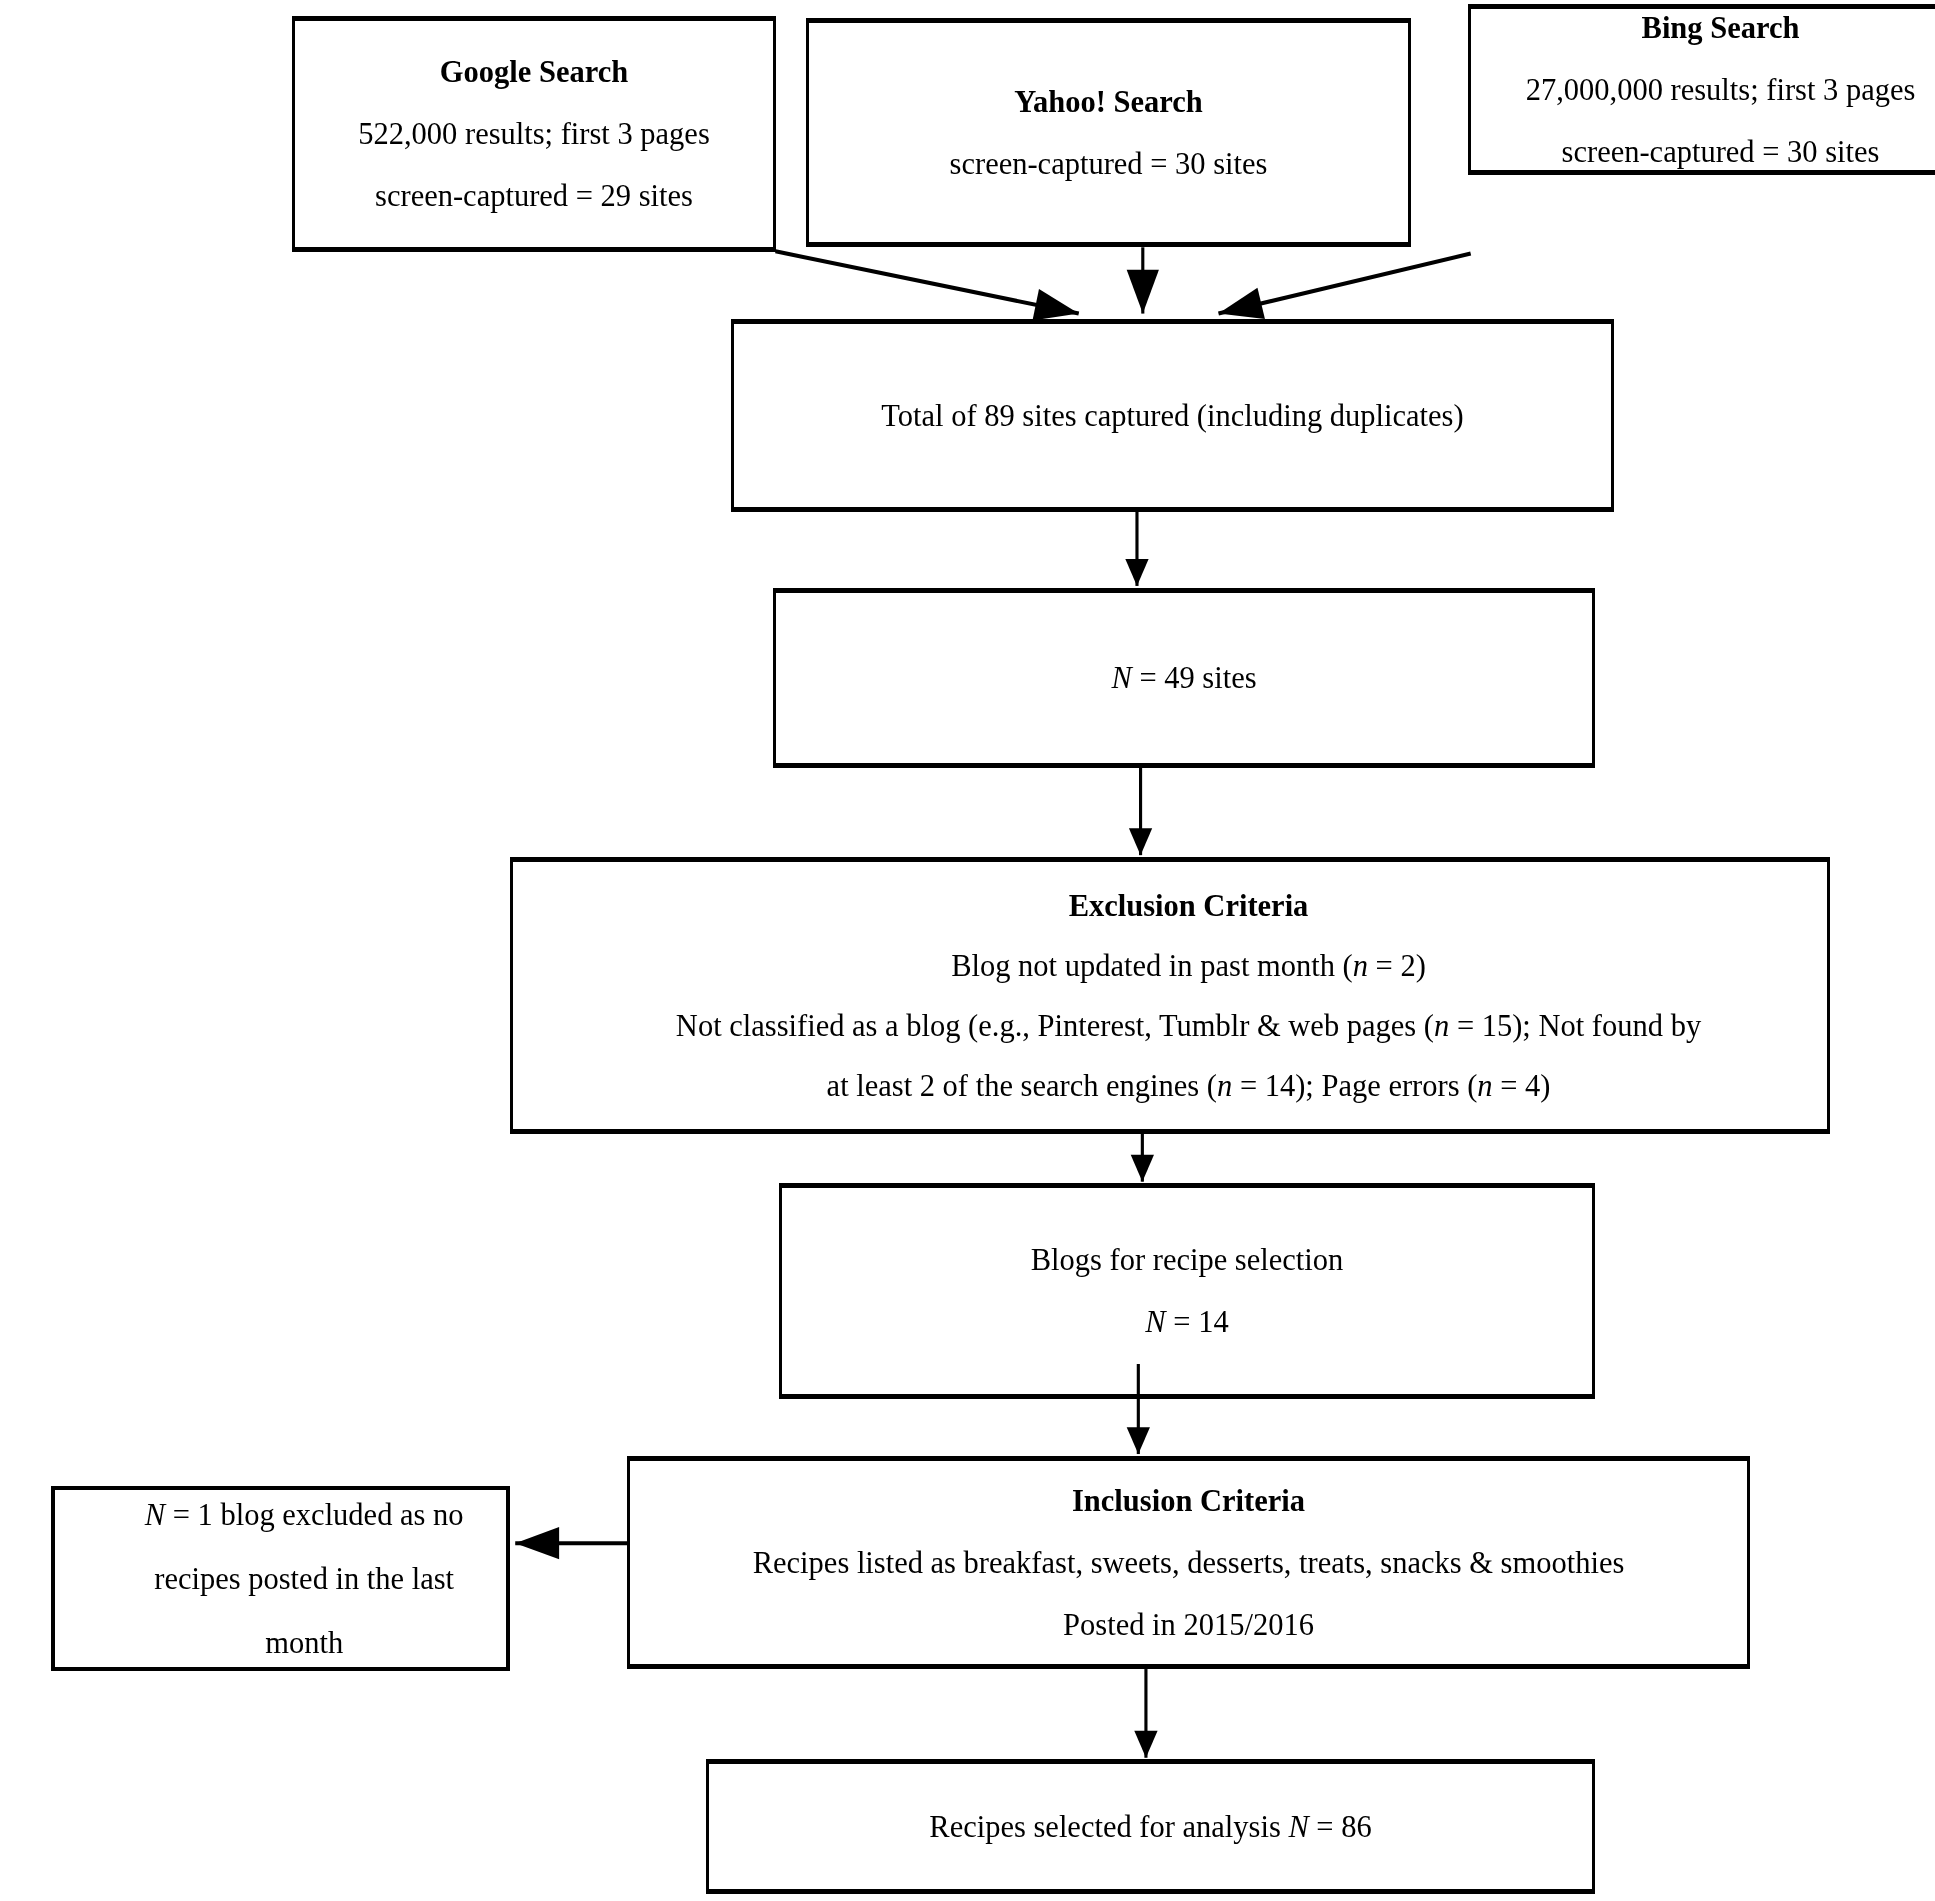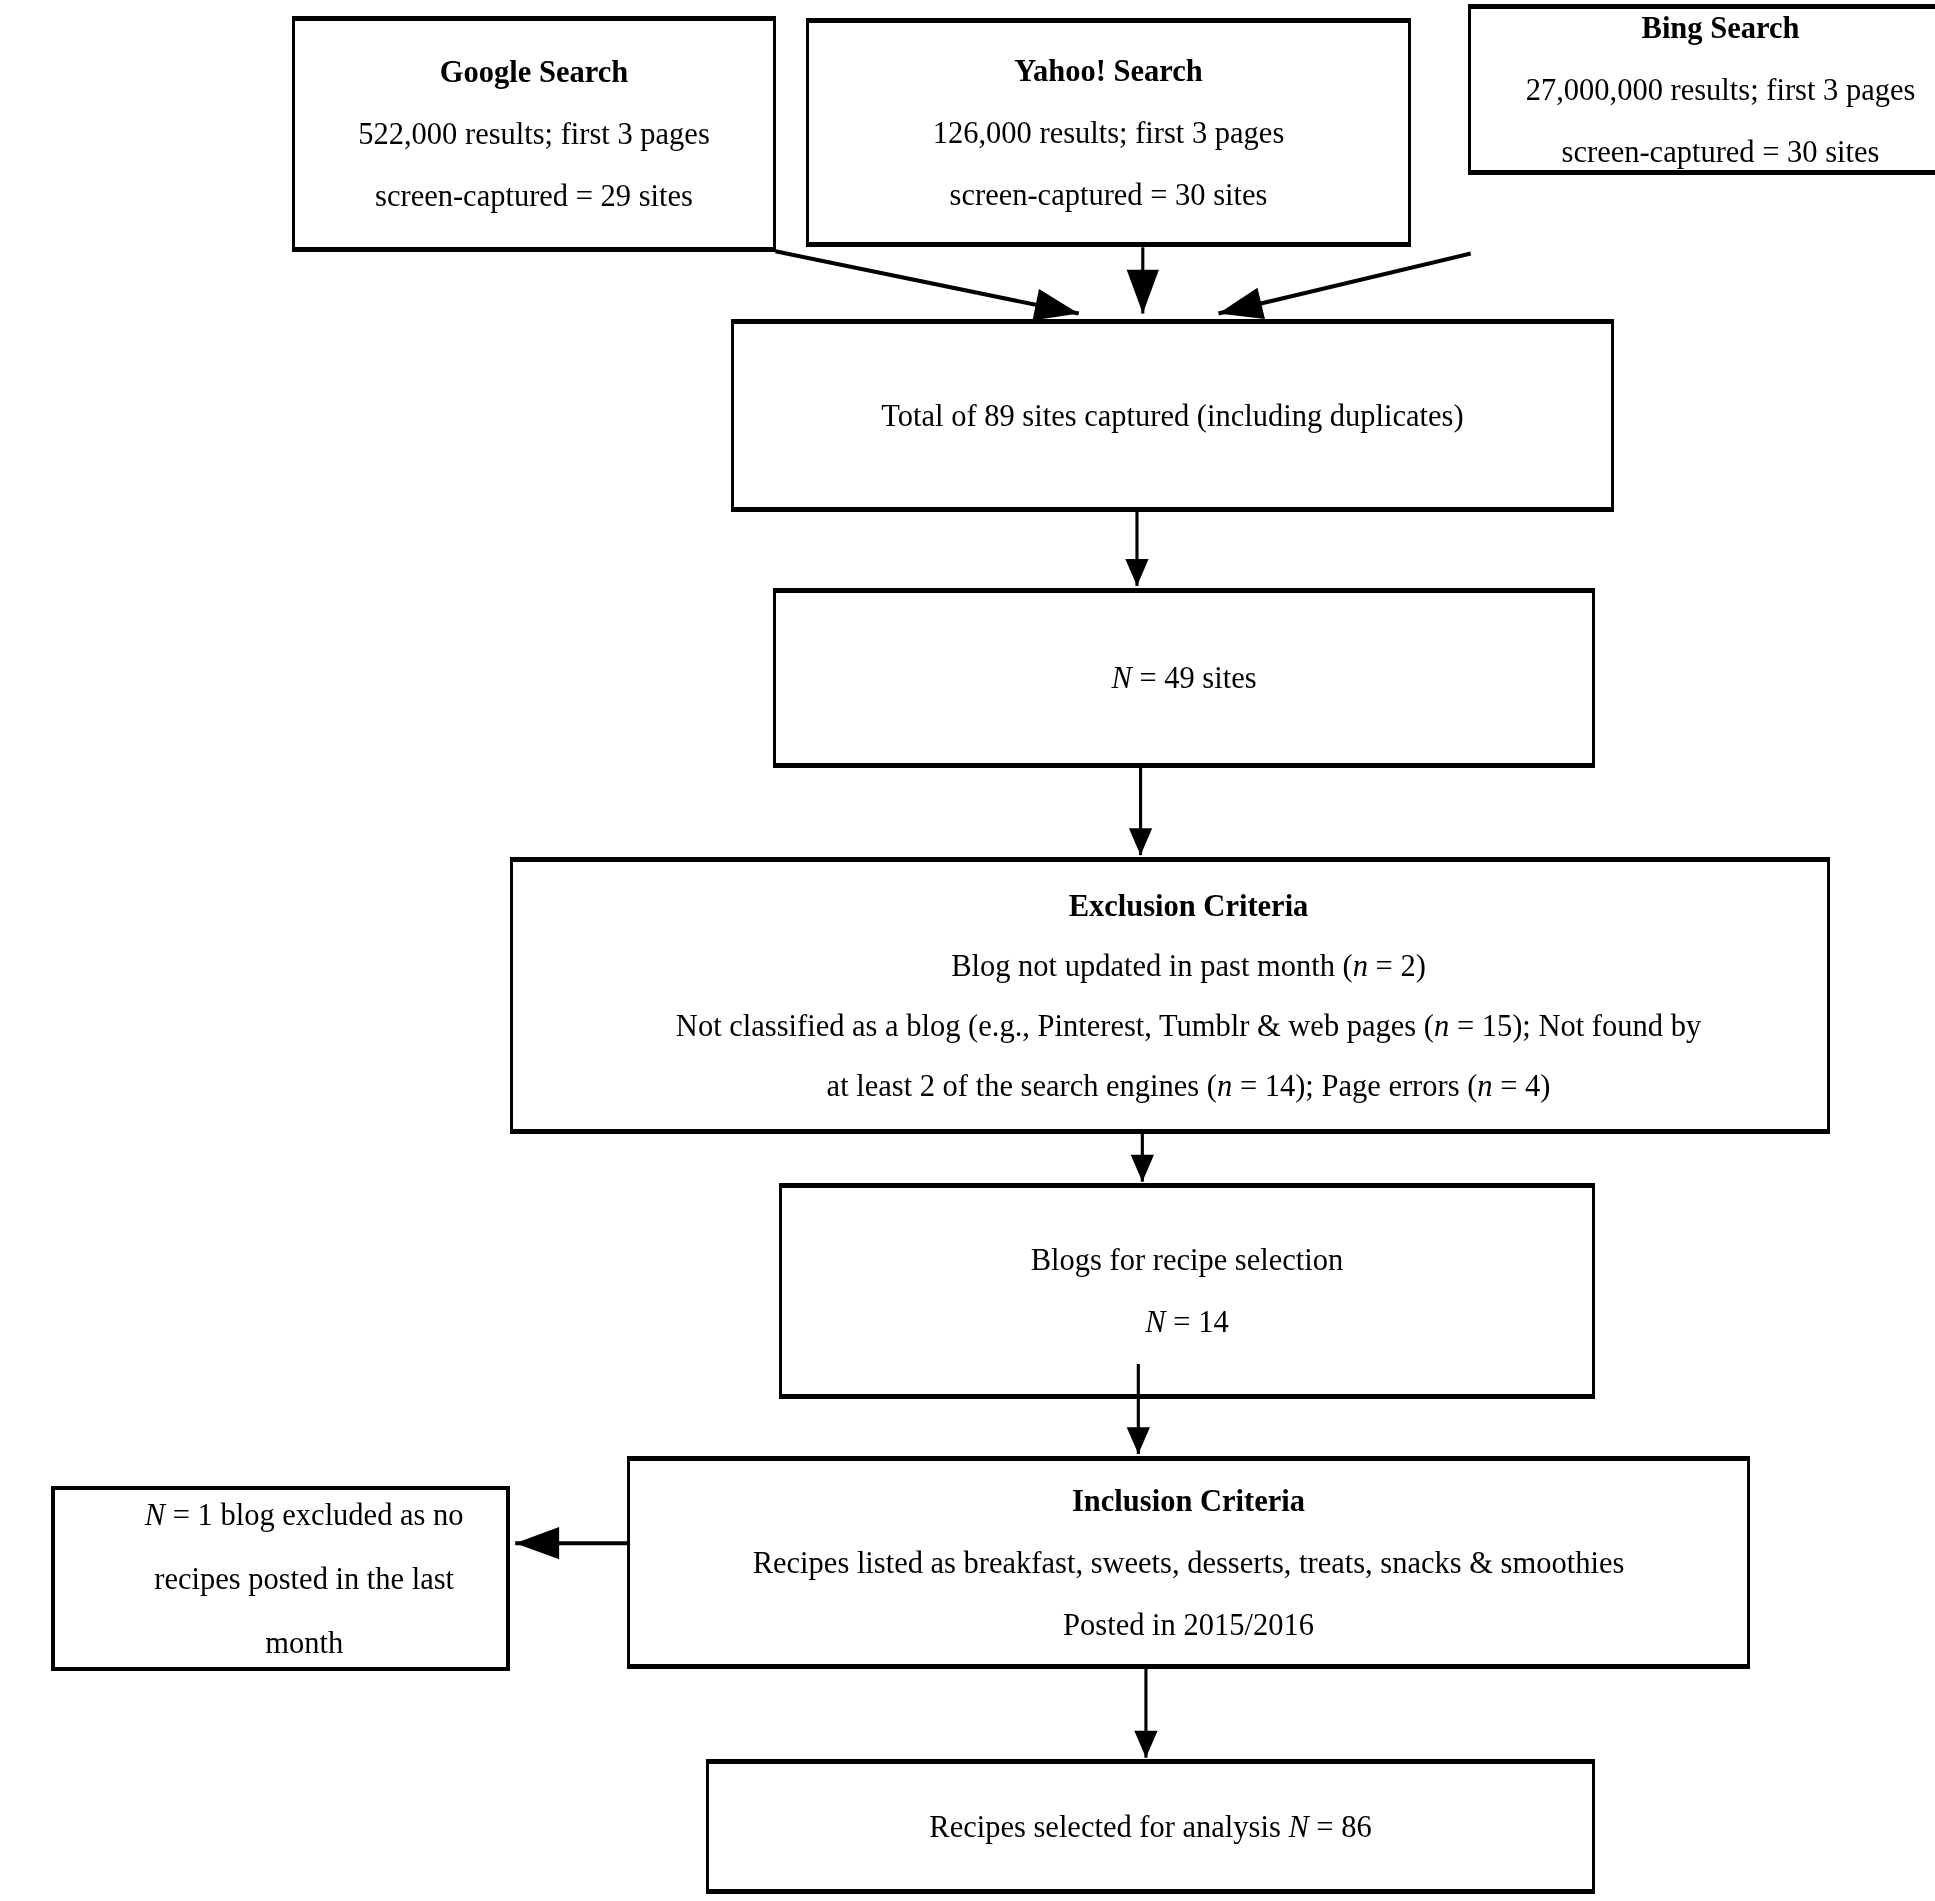--- a/index.html
+++ b/index.html
@@ -66,21 +66,20 @@
 <div id="diagram">
 
   <div id="box-google" class="fbox">
       <div class="tline"><span class="bd">Google Search</span></div>
       <div class="tline"><span>522,000 results; first 3 pages</span></div>
       <div class="tline"><span>screen-captured = 29 sites</span></div>
     </div>
 
   <div id="box-yahoo" class="fbox">
       <div class="tline"><span class="bd">Yahoo! Search</span></div>
-      <div class="tline"><span>126,000 results; first 3 pages</span></div>
       <div class="tline"><span>screen-captured = 30 sites</span></div>
     </div>
 
   <div id="box-bing" class="fbox">
       <div class="tline"><span class="bd">Bing Search</span></div>
       <div class="tline"><span>27,000,000 results; first 3 pages</span></div>
       <div class="tline"><span>screen-captured = 30 sites</span></div>
     </div>
 
   <div id="box-total" class="fbox">

